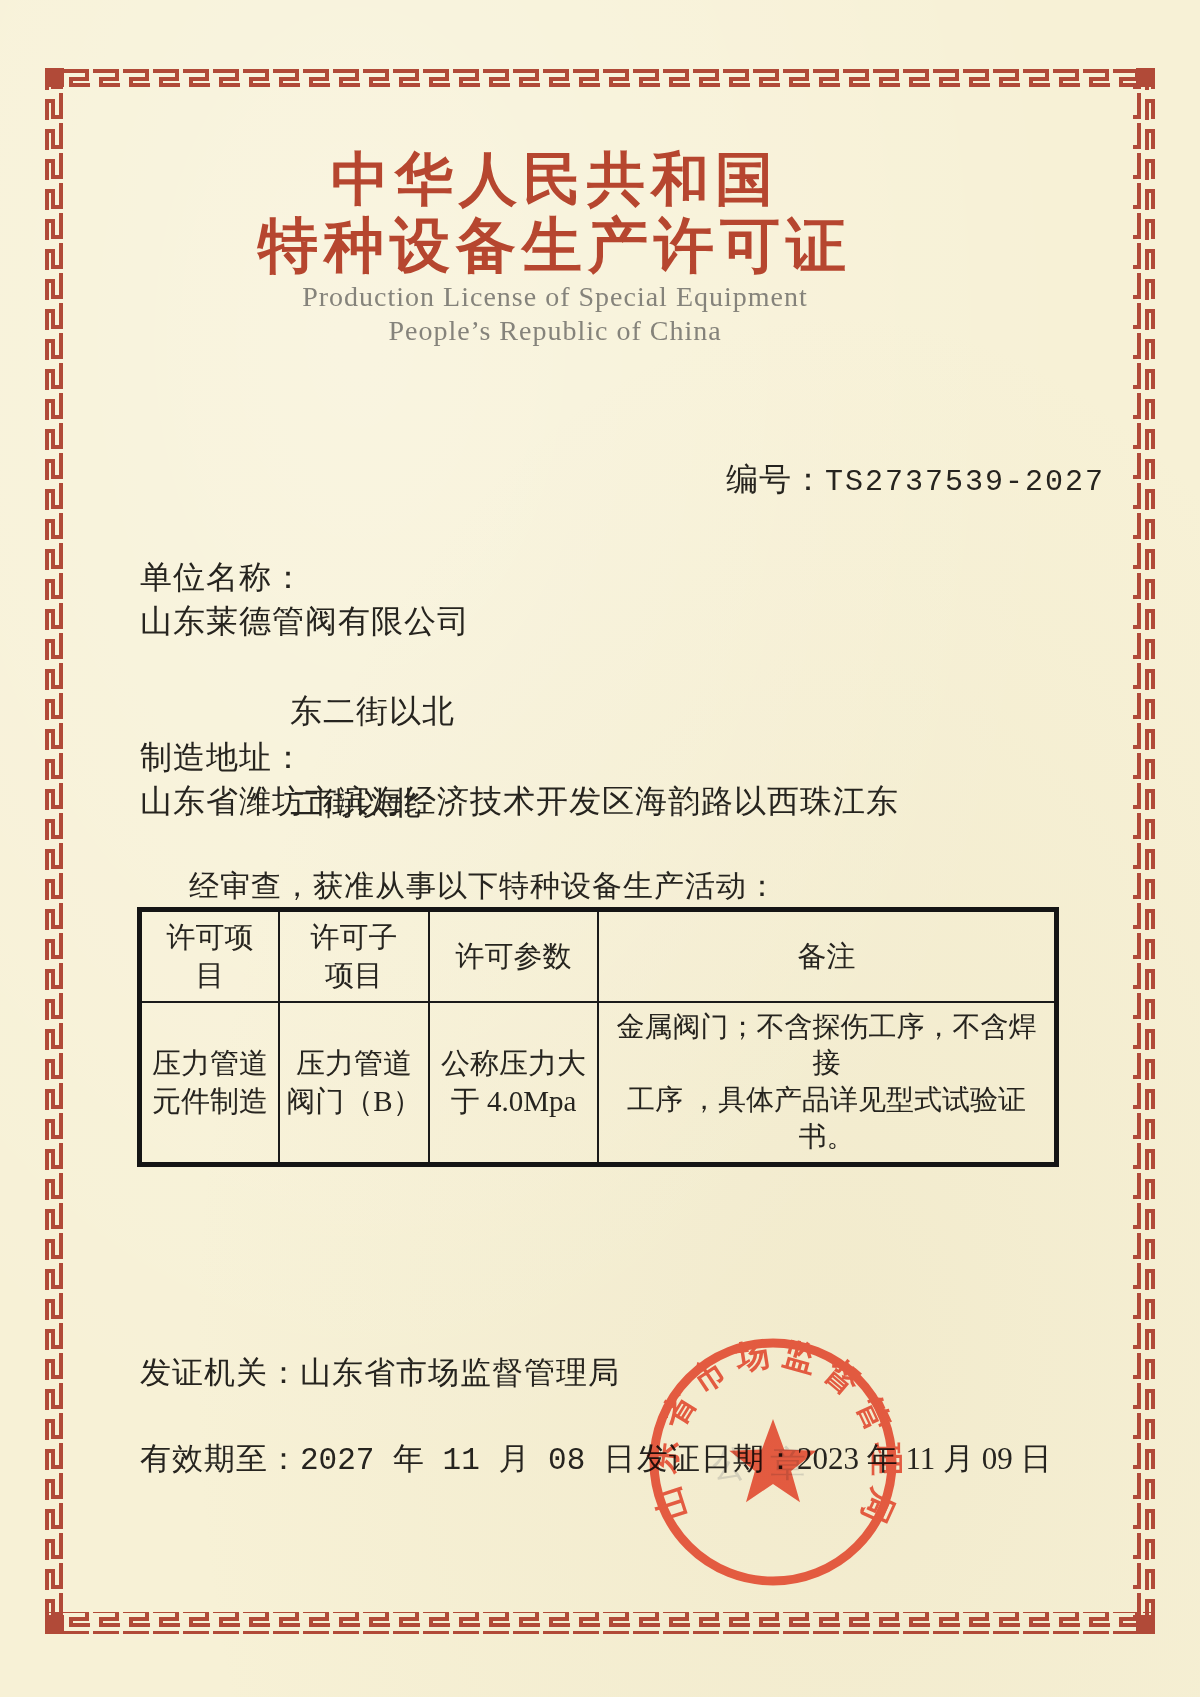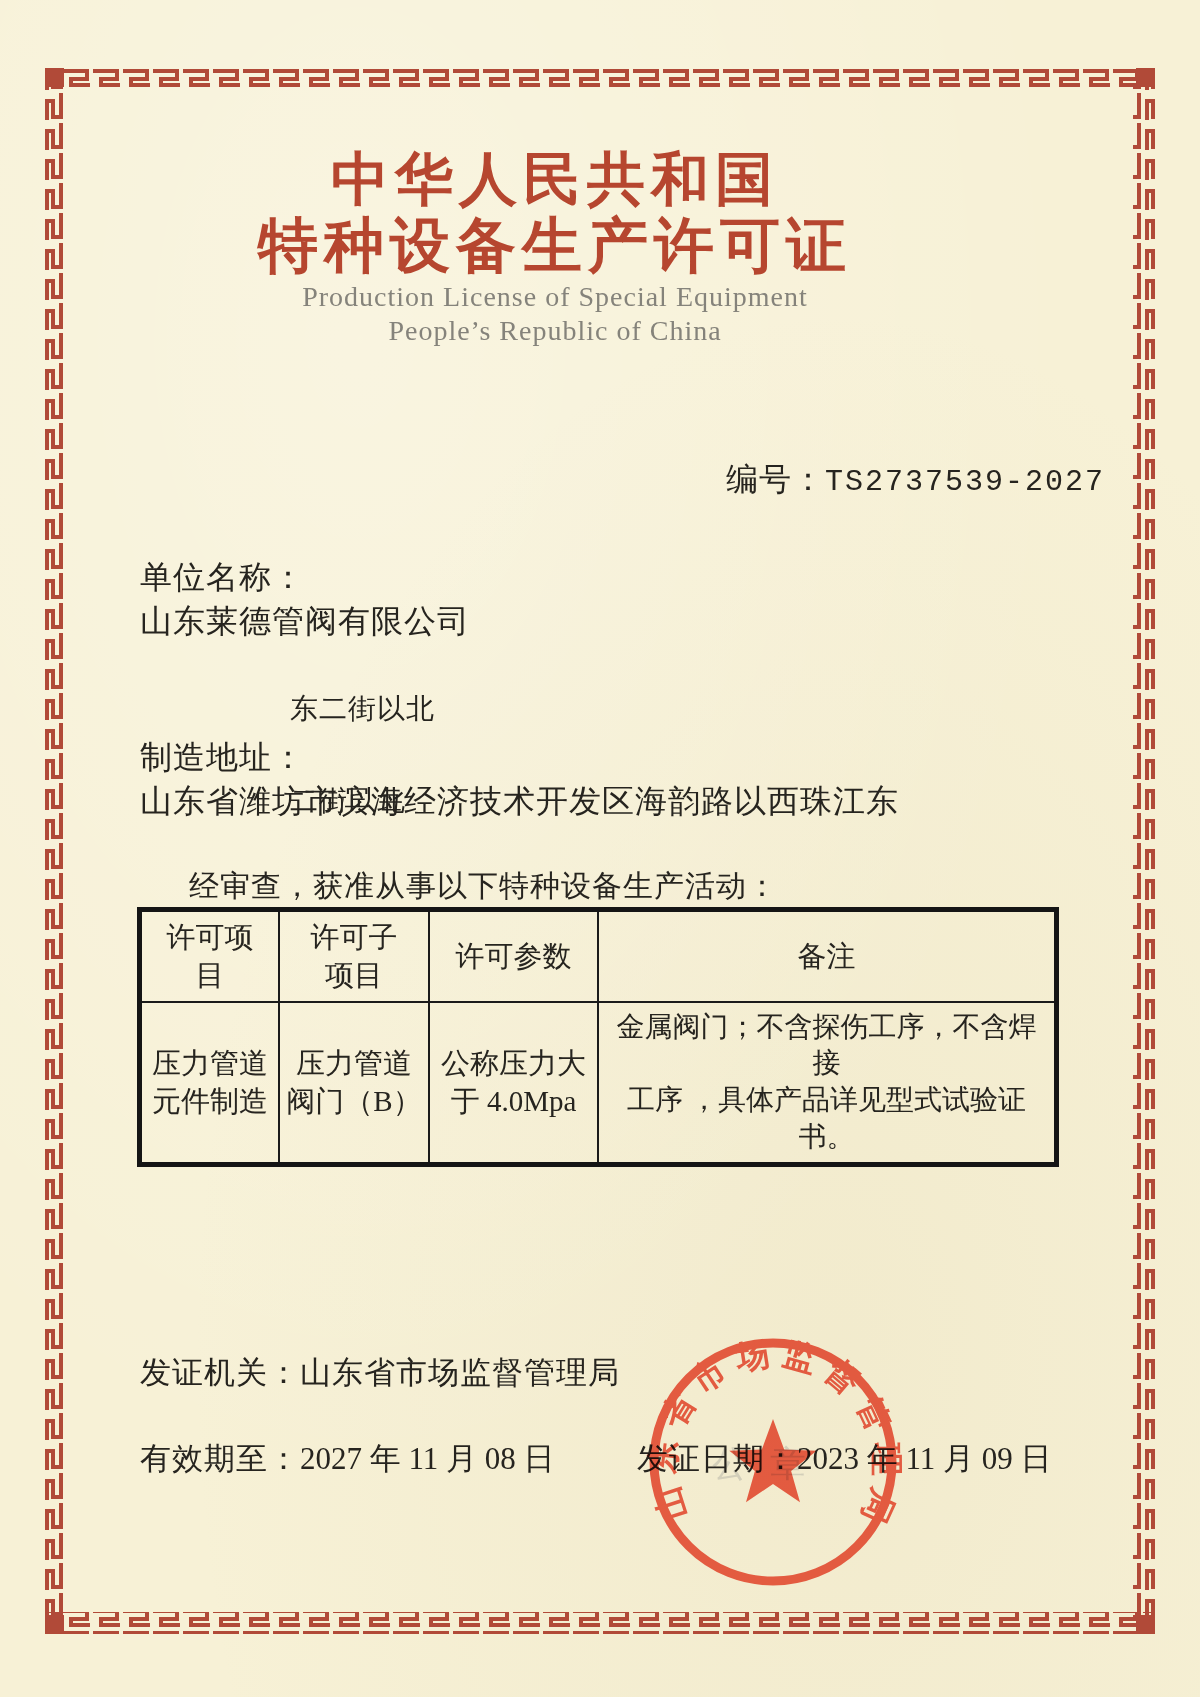--- a/index.html
+++ b/index.html
@@ -18,42 +18,42 @@
   .frame{position:absolute;left:0;top:0;pointer-events:none;}
   .title-block{position:absolute;left:0;top:148px;width:1110px;text-align:center;}
   .title-cn{color:#b6462f;font-weight:bold;font-size:58px;letter-spacing:6px;line-height:1.12;}
   .title-cn.l2{font-size:60px;}
   .title-en{color:#85837b;font-size:28px;line-height:1.22;letter-spacing:1px;}
   .license-no{position:absolute;left:726px;top:458px;font-size:32px;letter-spacing:1px;text-align:center;}
   .license-no .num{font-family:"Liberation Mono","DejaVu Sans Mono",monospace;font-size:30px;letter-spacing:2px;}
   .field-row{position:absolute;left:140px;display:flex;font-size:32px;letter-spacing:1px;flex-direction:column;}
   .field-row .lbl{display:inline-block;width:150px;white-space:pre;flex:none;}
   .field-row .val{display:inline-block;}
-  .cont-row{position:absolute;left:290px;font-size:28px;letter-spacing:1px;}
+  .cont-row{position:absolute;left:290px;font-size:32px;letter-spacing:1px;}
   .approval{position:absolute;left:189px;top:866px;font-size:30px;letter-spacing:1px;}
   table.license{
     position:absolute;left:138px;top:908px;width:916px;
     border-collapse:collapse;table-layout:fixed;
     font-size:29px;
   }
   table.license th, table.license td{
     border:2.5px solid #1b1b1b;
     font-weight:normal;
     text-align:center;vertical-align:middle;
     white-space:pre-line;
     padding:6px 4px;
     line-height:1.32;
   }
   table.license{border:4px solid #151515;outline:1.5px solid #151515;}
   table.license thead tr{height:88px;}
   table.license tbody tr{height:78px;}
   td.remark{font-size:28px;text-align:left;padding:4px 5px;letter-spacing:0;}
   .issuer-row{position:absolute;left:140px;top:1352px;font-size:31px;letter-spacing:1px;}
   .dates-row .lbl,.issuer-row .lbl{letter-spacing:1px;}
-  .valid-until{position:absolute;left:140px;top:1438px;font-size:31px;z-index:2;}
+  .valid-until{position:absolute;left:140px;top:1438px;font-size:31px;z-index:2;font-family:Liberation Mono, monospace;}
   .issue-date{position:absolute;left:637px;top:1438px;font-size:31px;z-index:2;}
   .seal{position:absolute;left:631px;top:1310px;z-index:5;mix-blend-mode:multiply;opacity:.92;}
   .seal-watermark{position:absolute;left:712px;top:1440px;z-index:1;color:#c9c6b4;font-size:36px;letter-spacing:22px;opacity:.75;}
 </style>
 </head>
 <body>
 
 <div class="page">
 
   <svg class="frame" width="1200" height="1697" viewBox="0 0 1200 1697">

